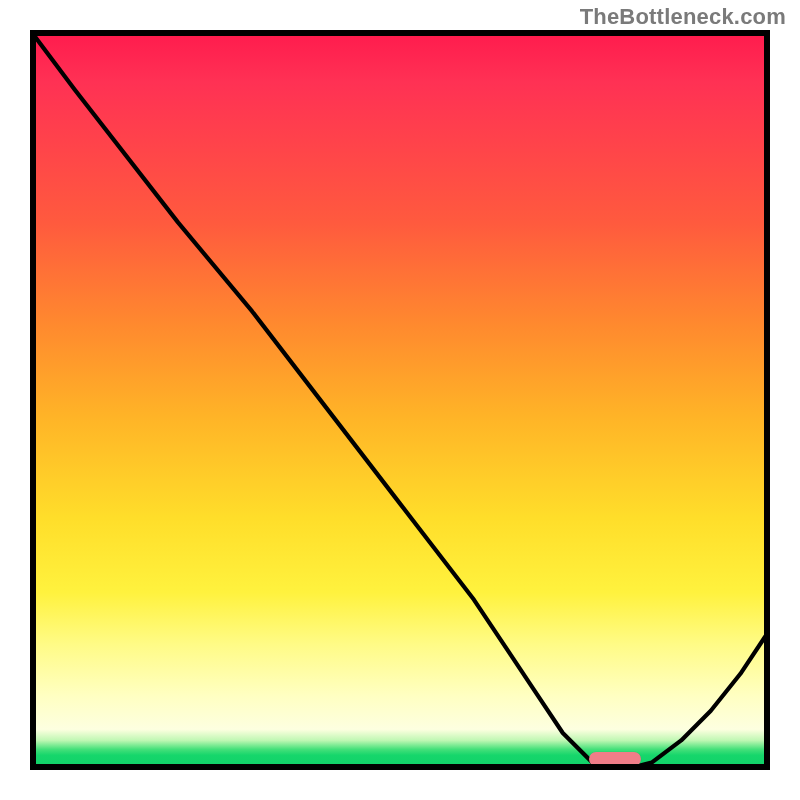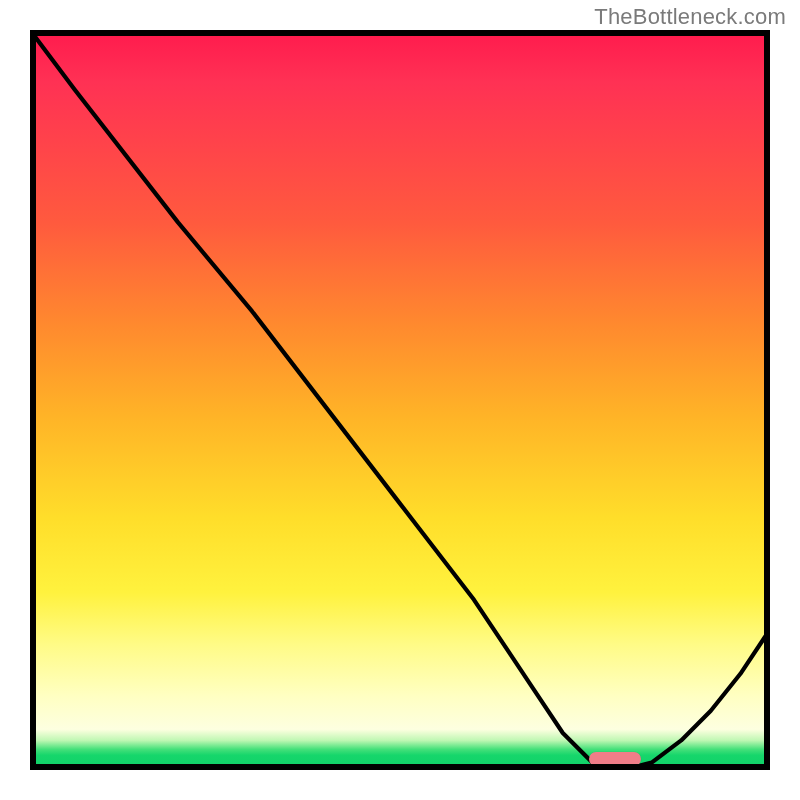--- a/index.html
+++ b/index.html
@@ -67,21 +67,21 @@
     background: #f07d88;
     transform: translate(-50%, -50%);
     box-shadow: 0 0 0 0.5px rgba(0,0,0,0.05);
   }
   .watermark {
     position: absolute;
     top: 4px;
     right: 14px;
     font-family: Arial, Helvetica, sans-serif;
     font-size: 22px;
-    font-weight: 400;
+    font-weight: 700;
     color: #7a7a7a;
     letter-spacing: 0.2px;
     user-select: none;
   }
 </style>
 </head>
 <body>
 
 <div class="chart-wrap">
 

